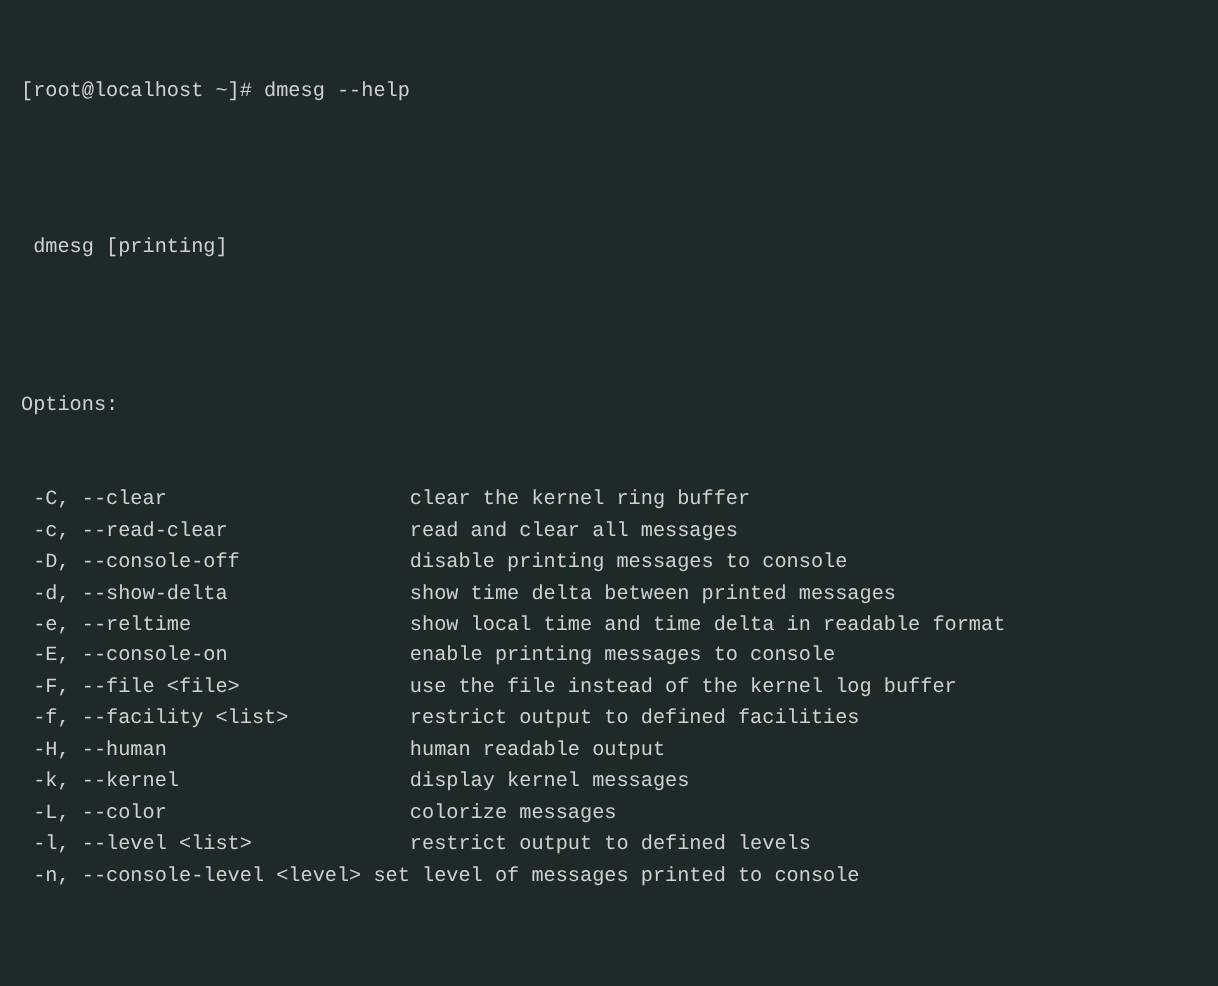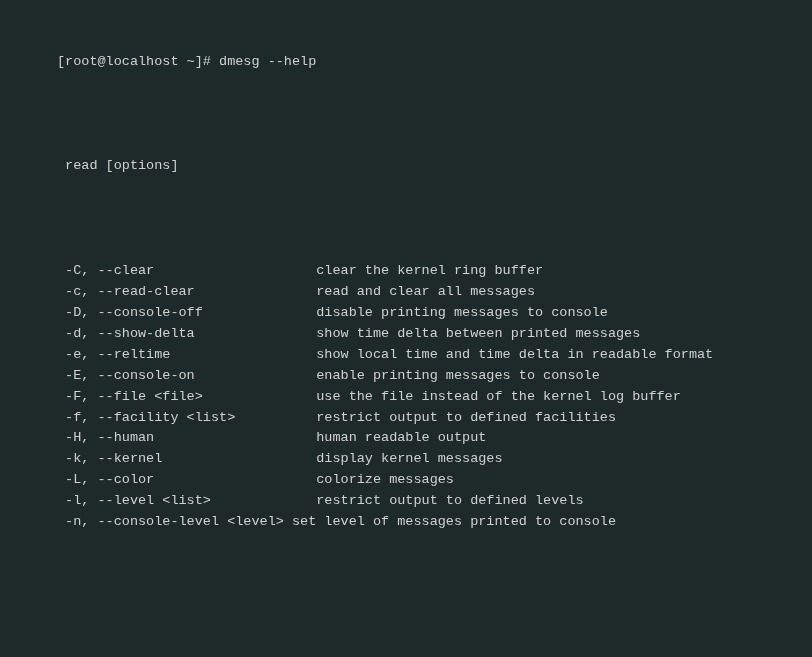--- a/index.html
+++ b/index.html
@@ -15,27 +15,27 @@
       width: 812px;
       min-height: 657px;
       padding: 10px 14px;
       line-height: 1.55;
     }
     .terminal-content {
       white-space: pre;
     }
     .line {
       display: block;
-      margin-left: 43px;
     }
   </style>
 </head>
 <body>
 
 <div class="terminal-content">
   <span class="line">[root@localhost ~]# dmesg --help</span>
   <span class="line"></span>
-  <span class="line"> read [options]</span>
+  <span class="line"> dmesg [printing]</span>
   <span class="line"></span>
+  <span class="line">Options:</span>
   <div id="options-container"><span class="line"> -C, --clear                    clear the kernel ring buffer</span><span class="line"> -c, --read-clear               read and clear all messages</span><span class="line"> -D, --console-off              disable printing messages to console</span><span class="line"> -d, --show-delta               show time delta between printed messages</span><span class="line"> -e, --reltime                  show local time and time delta in readable format</span><span class="line"> -E, --console-on               enable printing messages to console</span><span class="line"> -F, --file &lt;file&gt;              use the file instead of the kernel log buffer</span><span class="line"> -f, --facility &lt;list&gt;          restrict output to defined facilities</span><span class="line"> -H, --human                    human readable output</span><span class="line"> -k, --kernel                   display kernel messages</span><span class="line"> -L, --color                    colorize messages</span><span class="line"> -l, --level &lt;list&gt;             restrict output to defined levels</span><span class="line"> -n, --console-level &lt;level&gt; set level of messages printed to console</span><span class="line"></span></div>
   <span class="line"></span>
   
 </div>
 
 </body></html>

